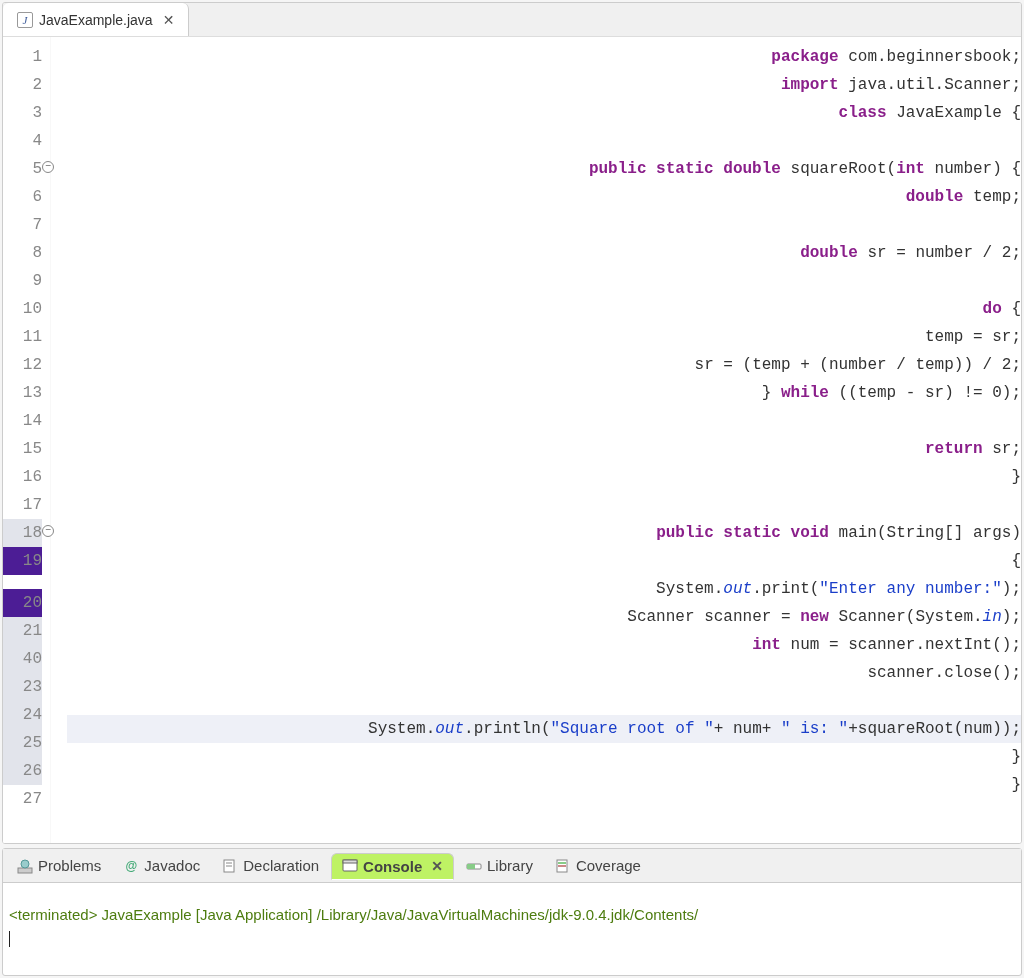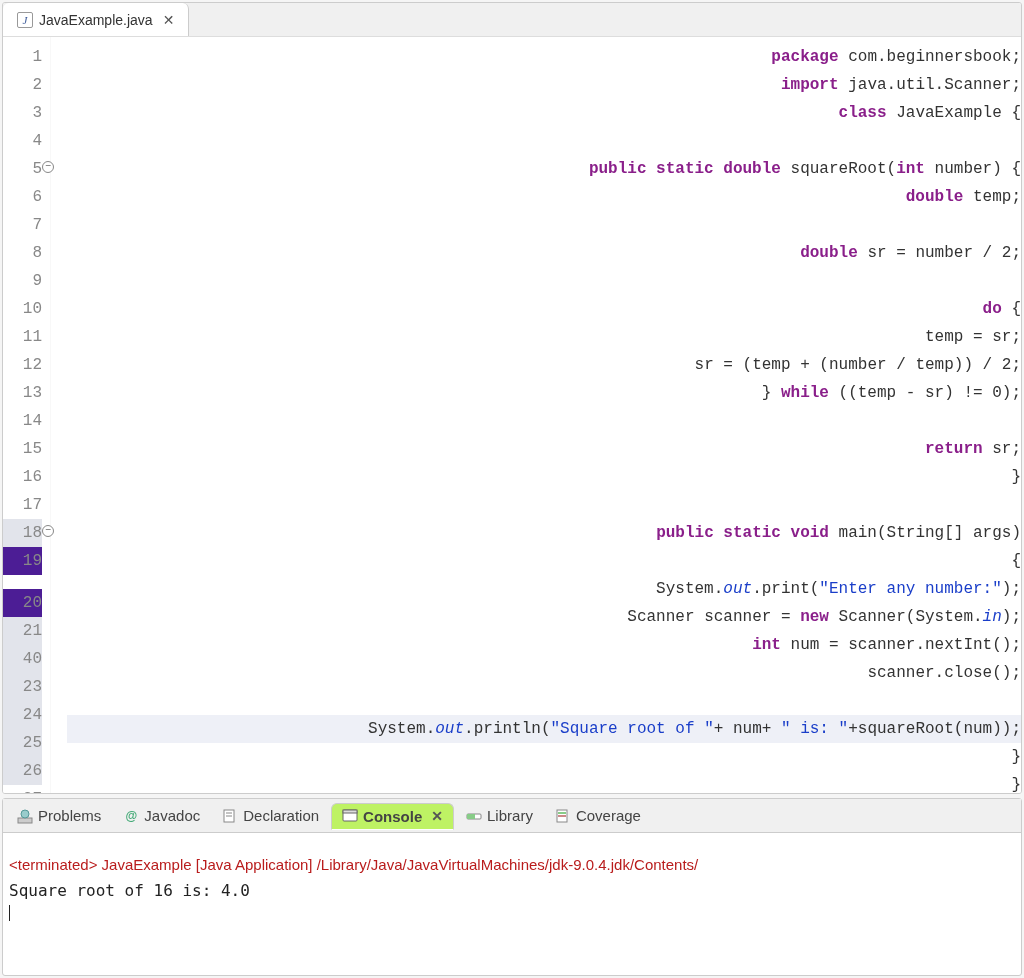--- a/index.html
+++ b/index.html
@@ -109,21 +109,21 @@
   .plain { color: #333; }
   .pkg { color: #333; }
   
   .bottom-panel {
     background: #fff;
     border: 1px solid #ccc;
     border-radius: 3px;
     margin: 2px;
     display: flex;
     flex-direction: column;
-    height: 178px;
+    height: 128px;
   }
   .bottom-tabs {
     display: flex;
     align-items: center;
     background: #f0f0f0;
     border-bottom: 1px solid #ccc;
     padding: 2px 4px;
     height: 34px;
     gap: 2px;
     font-family: "Helvetica Neue", Arial, sans-serif;
@@ -154,21 +154,21 @@
     font-size: 12px;
   }
   .console-body {
     flex: 1;
     padding: 2px 6px;
     font-size: 16px;
     line-height: 24px;
   }
   .console-status {
     font-family: "Helvetica Neue", Arial, sans-serif;
-    color: #b91c1c;
+    color: #4d7c0f;
     font-size: 15px;
     padding: 2px 0;
     margin-top: 16px;
   }
   .console-out { font-family: Monaco, Consolas, monospace; color: #222; }
   .user-input { color: #1b8c1b; }
   .cursor-bar { display: inline-block; border-left: 1px solid #222; height: 16px; margin-top: 2px; }
 </style>
 </head>
 <body>
@@ -269,16 +269,15 @@
       </span>
       <span>Coverage</span>
     </div>
   </div>
   <div class="console-body">
     <div class="console-status">
       <span>&lt;terminated&gt;</span>
       <span>JavaExample [Java Application]</span>
       <span>/Library/Java/JavaVirtualMachines/jdk-9.0.4.jdk/Contents/</span>
     </div>
-    <div class="console-out">Square root of 16 is: 4.0</div>
     <div class="console-out"><span class="cursor-bar"></span></div>
   </div>
 </div>
 
 </body></html>

